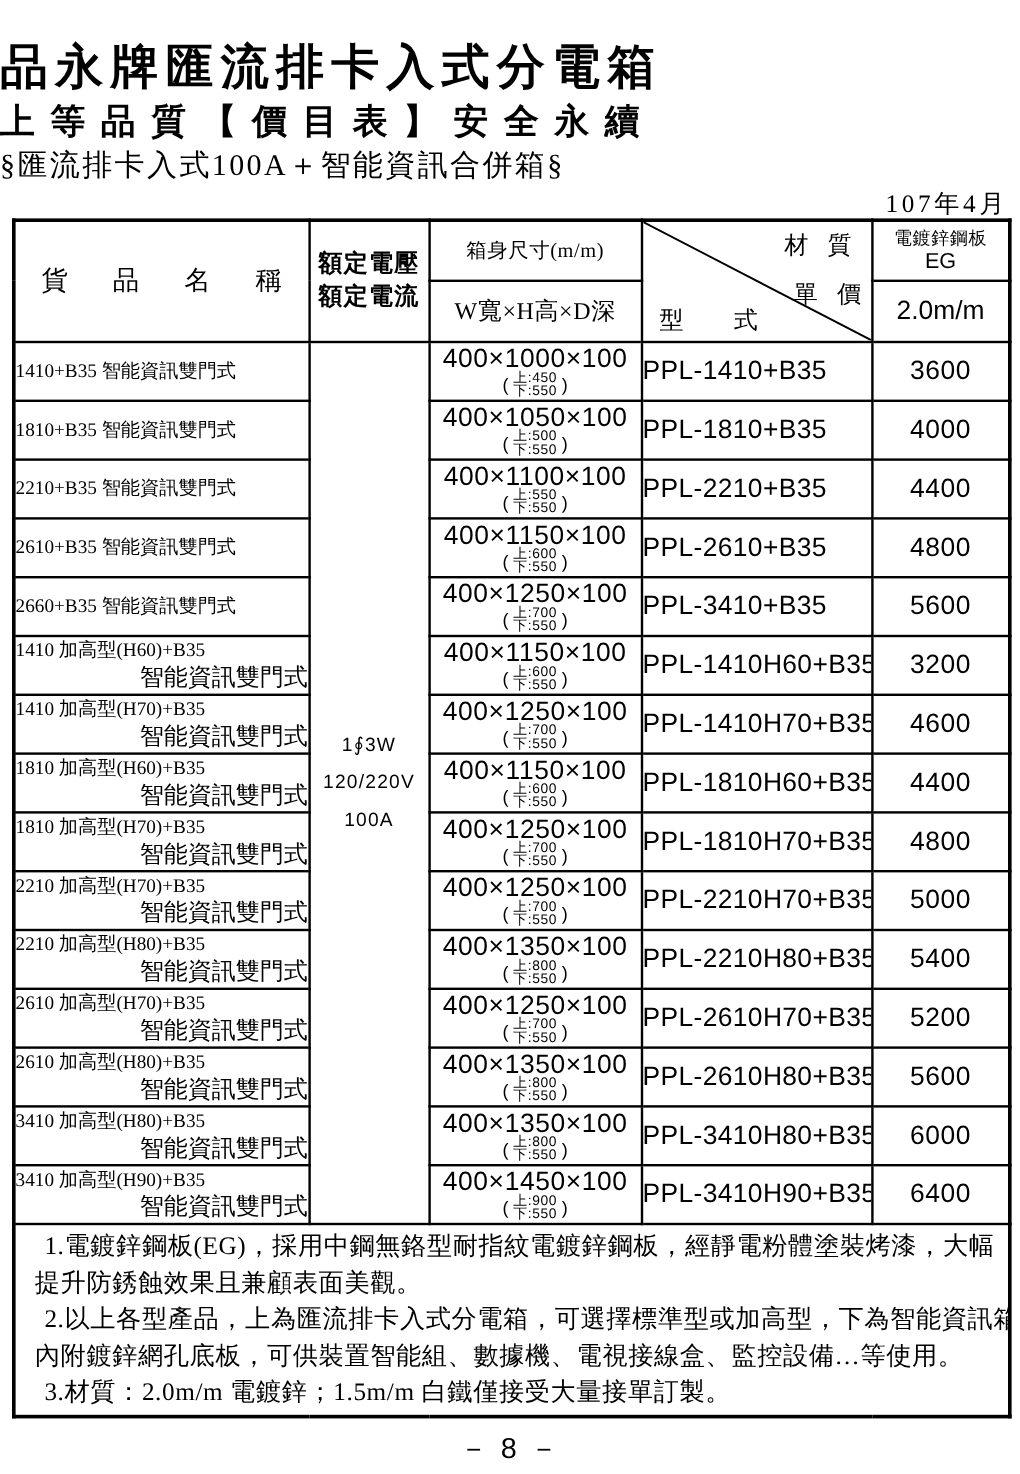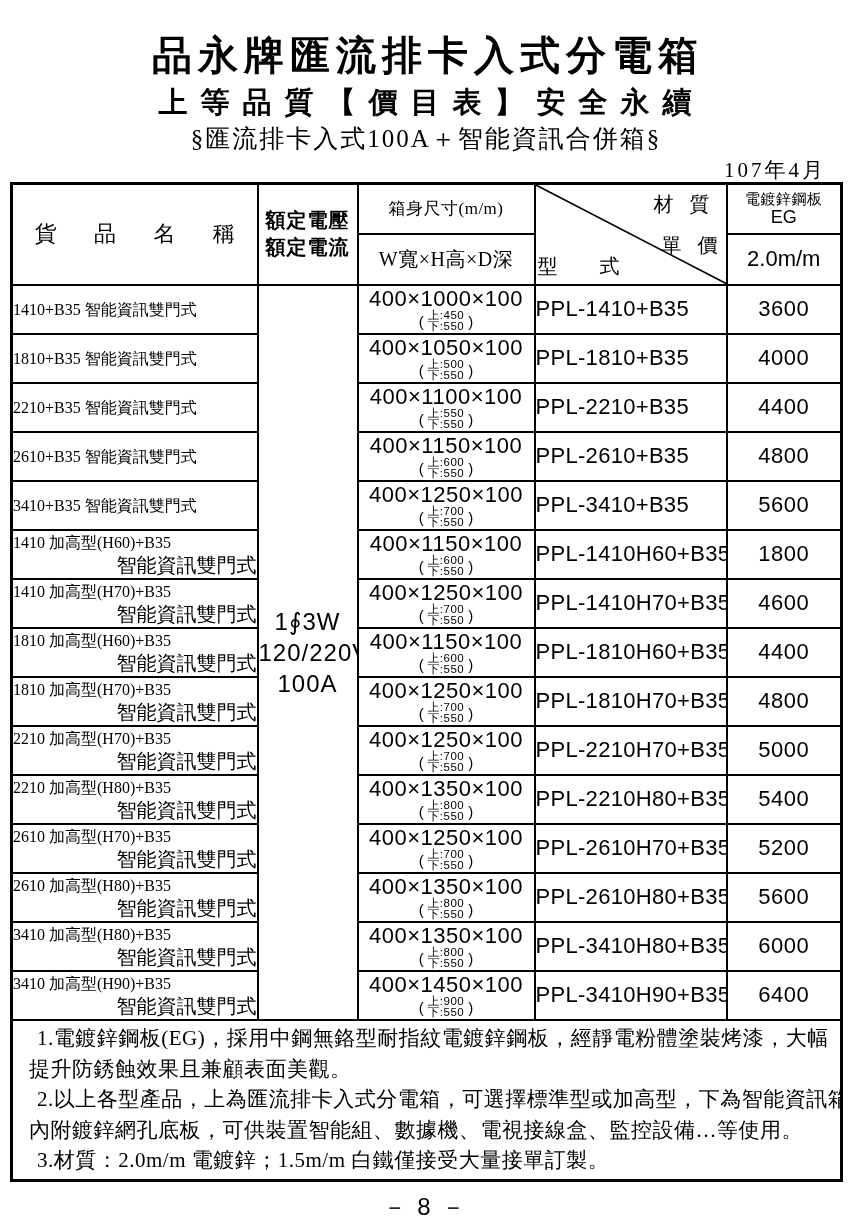--- a/index.html
+++ b/index.html
@@ -4,35 +4,35 @@
 <style>
   html,body{margin:0;padding:0;}
   body{
     width:850px;height:1228px;background:#ffffff;color:#000;
     font-family:"Liberation Sans","DejaVu Sans",sans-serif;
     position:relative;overflow:hidden;
   }
   .cjk{font-family:"Liberation Serif","DejaVu Serif",serif;}
 
   
-  .doc-header{text-align:center;padding-top:30px;}
+  .doc-header{text-align:left;padding-top:30px;}
   .title{
     font-size:40px;font-weight:700;letter-spacing:6px;margin-right:-6px;
     line-height:52px;
   }
   .subtitle{
     font-size:29px;font-weight:600;letter-spacing:13px;margin-right:-13px;
     line-height:40px;
   }
   .series{
     font-size:25px;font-weight:500;letter-spacing:2px;margin-right:-2px;
     line-height:34px;
   }
   .date{
-    position:absolute;top:156px;right:24px;
+    position:absolute;top:156px;right:10px;
     font-size:21px;letter-spacing:3px;font-weight:500;
   }
 
   
   table.price{
     border-collapse:collapse;table-layout:fixed;
     width:830px;margin:26px 0 0 10px;
     border:3px solid #000;
   }
   table.price th,table.price td{
@@ -51,28 +51,28 @@
   .th-eg .eg1{font-size:15px;line-height:18px;letter-spacing:0.5px;}
   .th-eg .eg2{font-size:18px;line-height:19px;font-family:"Liberation Sans",sans-serif;}
   .th-thick{font-size:22px;font-family:"Liberation Sans",sans-serif;font-weight:500;border-radius:18px;}
 
   
   .th-diag{position:relative;}
   .th-diag svg{position:absolute;left:0;top:0;width:100%;height:100%;}
   .th-diag .lbl{position:absolute;font-size:20px;font-weight:500;}
   .lbl-material{top:6px;right:16px;letter-spacing:0.8em;margin-right:-0.8em;}
   .lbl-unitprice{top:47px;right:8px;letter-spacing:0.8em;margin-right:-0.8em;}
-  .lbl-model{bottom:4px;left:2px;letter-spacing:2.1em;margin-right:-2.1em;}
+  .lbl-model{bottom:4px;left:14px;letter-spacing:2.1em;margin-right:-2.1em;}
 
   
   td.name{padding:1px 4px 1px 9px;}
   td.name .l1{font-size:16px;line-height:23px;text-align:left;white-space:nowrap;}
   td.name .l2{font-size:20px;line-height:23px;text-align:right;white-space:nowrap;}
   td.rating{text-align:center;}
-  td.rating div{font-size:24px;line-height:31px;letter-spacing:1px;}
+  td.rating div{font-size:16px;line-height:31px;letter-spacing:1px;}
   td.dims{text-align:center;}
   td.dims .main{font-size:22px;line-height:25px;letter-spacing:0.5px;white-space:nowrap;}
   td.dims .sub{display:flex;justify-content:center;align-items:center;gap:4px;margin-top:-1px;}
   td.dims .paren{font-size:15px;line-height:15px;}
   td.dims .stack{display:inline-block;text-align:left;}
   td.dims .stack div{font-size:11.5px;line-height:11.5px;letter-spacing:0.5px;}
   td.model{font-size:22px;letter-spacing:0.3px;padding-left:14px;white-space:nowrap;}
   td.price{font-size:22px;text-align:center;letter-spacing:0.5px;}
 
   
@@ -208,21 +208,21 @@
           <div>下:550</div>
         </span>
         <span class="paren">)</span>
       </div>
     </td>
     <td class="model">PPL-2610+B35</td>
     <td class="price">4800</td>
   </tr>
       <tr>
     <td class="name cjk single">
-      <div class="l1">3410+B35 智能資訊雙門式</div>
+      <div class="l1">2660+B35 智能資訊雙門式</div>
 
     </td>
     <td class="dims">
       <div class="main">400×1250×100</div>
       <div class="sub">
         <span class="paren">(</span>
         <span class="stack">
           <div>上:700</div>
           <div>下:550</div>
         </span>
@@ -242,21 +242,21 @@
       <div class="sub">
         <span class="paren">(</span>
         <span class="stack">
           <div>上:600</div>
           <div>下:550</div>
         </span>
         <span class="paren">)</span>
       </div>
     </td>
     <td class="model">PPL-1410H60+B35</td>
-    <td class="price">1800</td>
+    <td class="price">3200</td>
   </tr>
       <tr>
     <td class="name cjk">
       <div class="l1">1410 加高型(H70)+B35</div>
       <div class="l2">智能資訊雙門式</div>
     </td>
     <td class="dims">
       <div class="main">400×1250×100</div>
       <div class="sub">
         <span class="paren">(</span>

